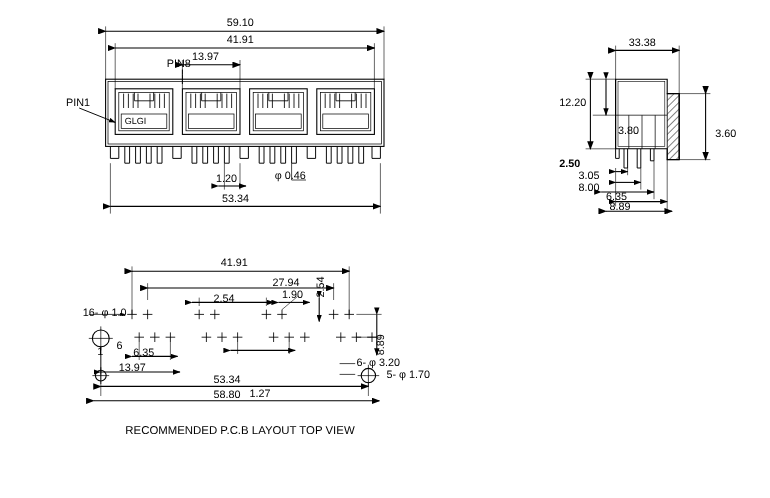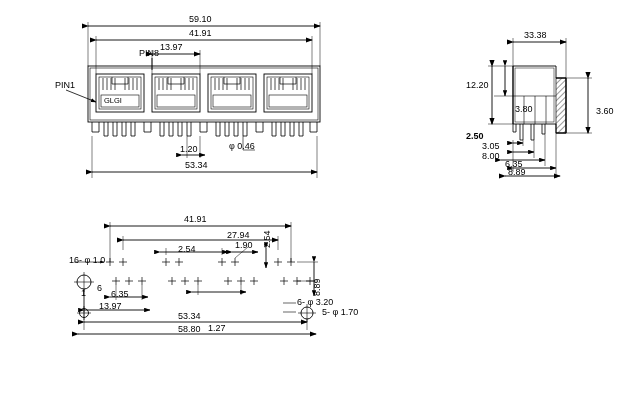--- a/index.html
+++ b/index.html
@@ -361,14 +361,15 @@
   <div class="lbl" style="left:111px;top:289px;">6.35</div>
   <div class="lbl" style="left:99px;top:301px;">13.97</div>
   <div class="lbl" style="left:178px;top:311px;">53.34</div>
   <div class="lbl" style="left:178px;top:324px;">58.80</div>
   <div class="lbl" style="left:32px;top:255px;margin-left:37px;">16- φ 1.0</div>
   <div class="lbl" style="left:297px;top:297px;">6- φ 3.20</div>
   <div class="lbl" style="left:290px;top:307px;margin-left:32px;">5- φ 1.70</div>
   <div class="lbl" style="left:81px;top:288px;">1</div>
   <div class="lbl" style="left:97px;top:283px;">6</div>
 
+  <div class="caption" style="left:0;top:354px;width:400px;">RECOMMENDED P.C.B LAYOUT TOP VIEW</div>
 
 </div>
 
 </body></html>

